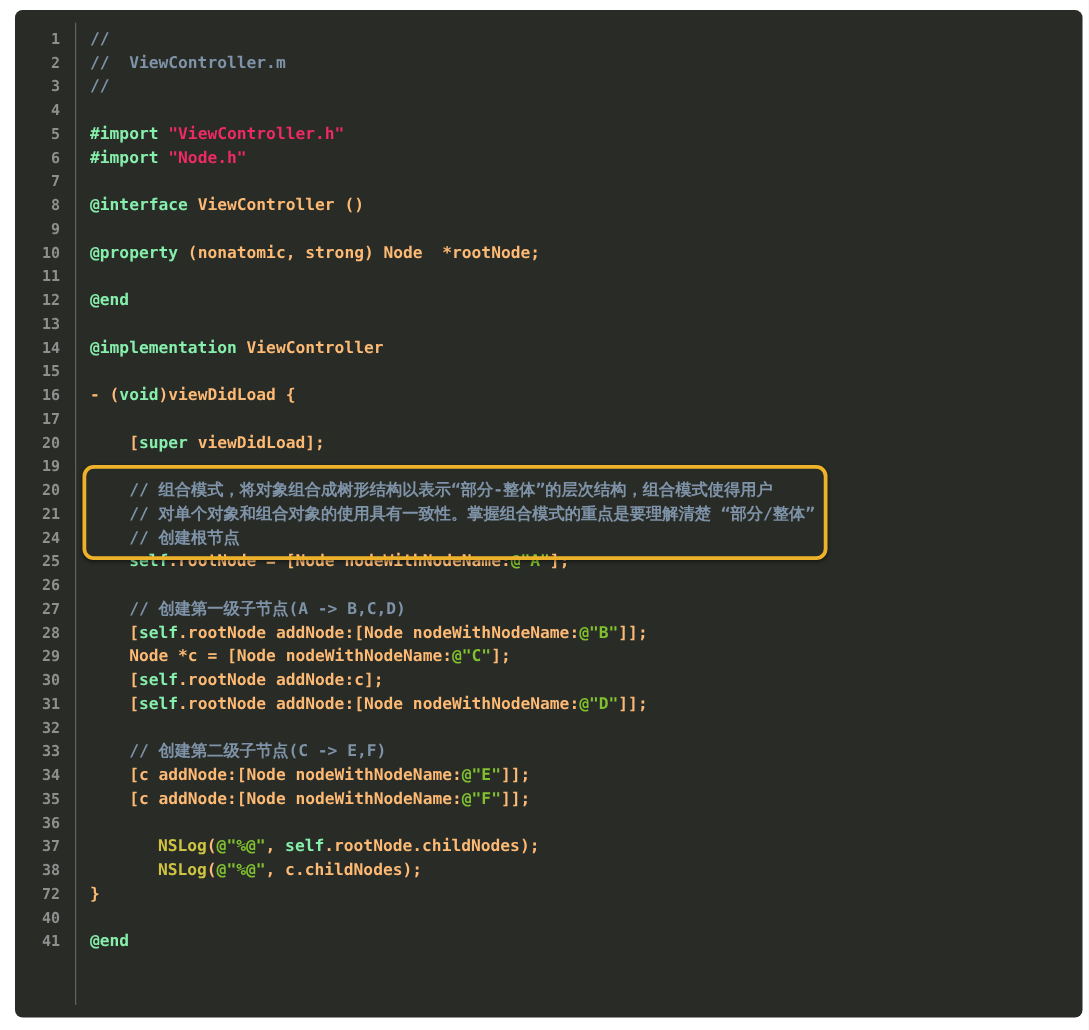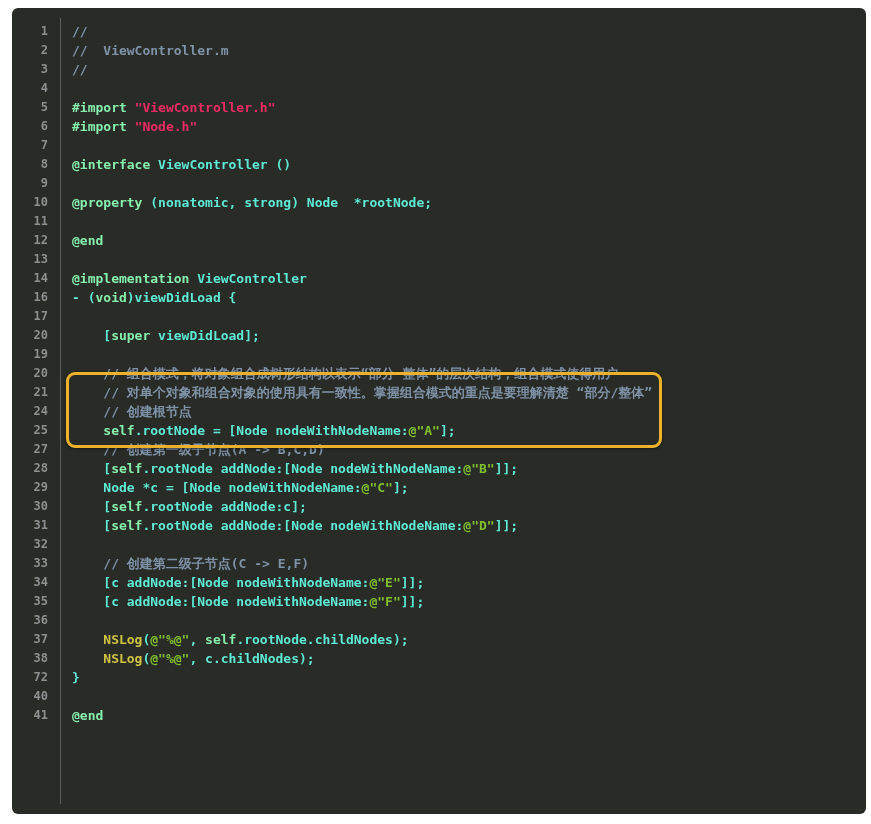--- a/index.html
+++ b/index.html
@@ -55,26 +55,26 @@
     color: #8f8f8f;
     font-size: 12px;
     padding-right: 8px;
   }
   .line-code {
     flex: 1;
     padding-left: 16px;
     white-space: pre;
     color: #f5f5f5;
   }
-  .tok-plain   { color: #5eead4; }
+  .tok-plain   { color: #fdba74; }
   .tok-comment { color: #7f93a8; }
   .tok-keyword { color: #86efac; }
   .tok-string  { color: #ee2a62; }
   .tok-literal { color: #80c12f; }
-  .tok-func    { color: #cfc342; }
+  .tok-func    { color: #cfc342; margin-left: 23px; }
   .highlight-box {
     position: absolute;
     left: 54px;
     top: 364px;
     width: 590px;
     height: 70px;
     border: 3px solid #eeb22a;
     border-radius: 9px;
     box-shadow: 0 1px 3px rgba(0,0,0,0.45);
     pointer-events: none;
@@ -137,20 +137,24 @@
         </div>
         <div class="line-row">
           <span class="line-num">13</span>
           <span class="line-code"></span>
         </div>
         <div class="line-row">
           <span class="line-num">14</span>
           <span class="line-code"><span class="tok-keyword">@implementation</span><span class="tok-plain"> ViewController</span></span>
         </div>
         <div class="line-row">
+          <span class="line-num">15</span>
+          <span class="line-code"></span>
+        </div>
+        <div class="line-row">
           <span class="line-num">16</span>
           <span class="line-code"><span class="tok-plain">- (</span><span class="tok-keyword">void</span><span class="tok-plain">)viewDidLoad {</span></span>
         </div>
         <div class="line-row">
           <span class="line-num">17</span>
           <span class="line-code"></span>
         </div>
         <div class="line-row">
           <span class="line-num">20</span>
           <span class="line-code"><span class="tok-plain">    [</span><span class="tok-keyword">super</span><span class="tok-plain"> viewDidLoad];</span></span>
@@ -167,20 +171,24 @@
           <span class="line-num">21</span>
           <span class="line-code"><span class="tok-comment">    // 对单个对象和组合对象的使用具有一致性。掌握组合模式的重点是要理解清楚 “部分/整体”</span></span>
         </div>
         <div class="line-row">
           <span class="line-num">24</span>
           <span class="line-code"><span class="tok-comment">    // 创建根节点</span></span>
         </div>
         <div class="line-row">
           <span class="line-num">25</span>
           <span class="line-code"><span class="tok-plain">    </span><span class="tok-keyword">self</span><span class="tok-plain">.rootNode = [Node nodeWithNodeName:</span><span class="tok-literal">@"A"</span><span class="tok-plain">];</span></span>
+        </div>
+        <div class="line-row">
+          <span class="line-num">26</span>
+          <span class="line-code"></span>
         </div>
         <div class="line-row">
           <span class="line-num">27</span>
           <span class="line-code"><span class="tok-comment">    // 创建第一级子节点(A -&gt; B,C,D)</span></span>
         </div>
         <div class="line-row">
           <span class="line-num">28</span>
           <span class="line-code"><span class="tok-plain">    [</span><span class="tok-keyword">self</span><span class="tok-plain">.rootNode addNode:[Node nodeWithNodeName:</span><span class="tok-literal">@"B"</span><span class="tok-plain">]];</span></span>
         </div>
         <div class="line-row">

